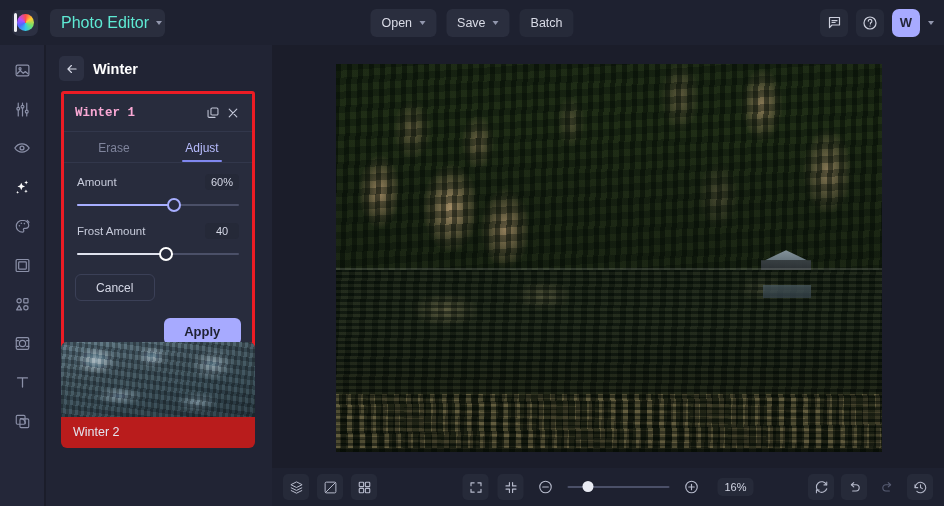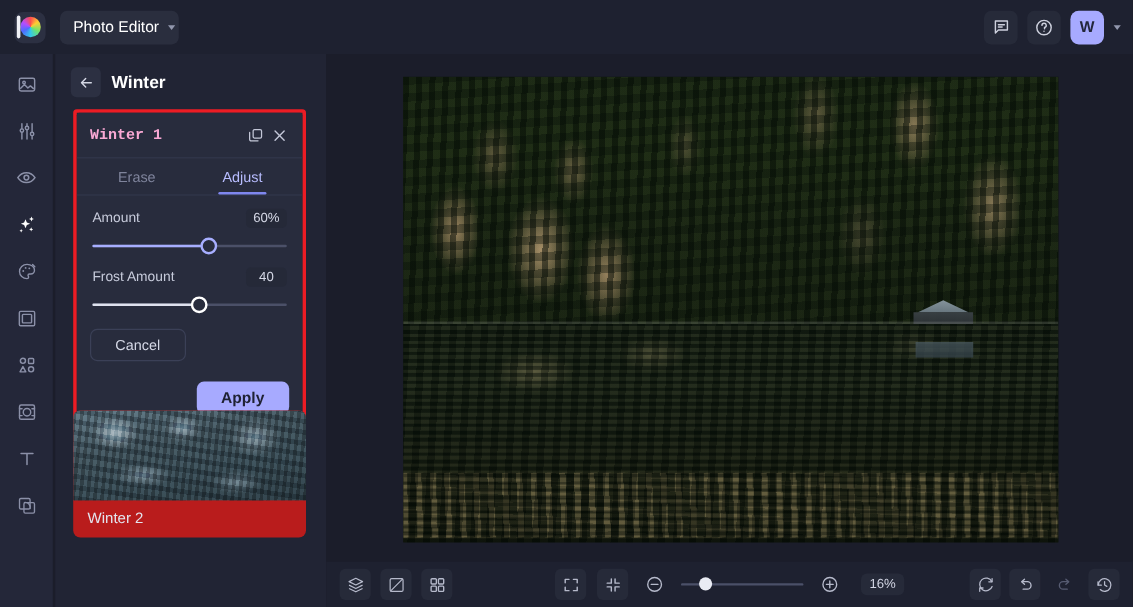--- a/index.html
+++ b/index.html
@@ -28,21 +28,21 @@
     background: conic-gradient(#ff4d4d 0deg, #ffcc33 55deg, #6ee36e 120deg,
                 #34c9e8 180deg, #4d6bff 240deg, #b44dff 300deg, #ff4d4d 360deg);
     position: relative;
   }
   .logo-circle::before {
     content: ""; position: absolute; left: -3px; top: -1px;
     width: 3px; height: 19px; background: #f0f1f6; border-radius: 2px;
   }
   .app-menu {
     margin-left: 12px; height: 28px; padding: 0 3px 0 11px; border-radius: 6px;
-    background: #2a2e3e; color: #ffffff; font-size: 13px;
+    background: #2a2e3e; color: #5eead4; font-size: 16px;
     display: flex; align-items: center; gap: 7px; cursor: pointer;
   }
   .center-btns {
     position: absolute; left: 50%; transform: translateX(-50%);
     display: flex; align-items: center; gap: 10px;
   }
   .tb-btn {
     height: 28px; padding: 0 11px; border-radius: 6px;
     background: #2a2e3e; color: #d9dbe6; font-size: 12.5px;
     display: flex; align-items: center; gap: 7px; cursor: pointer;
@@ -298,20 +298,33 @@
   <div class="topbar">
     <div class="logo-box">
       <div class="logo-circle"></div>
     </div>
 
     <div class="app-menu">
       <span>Photo Editor</span>
       <span class="chev chev-sm"></span>
     </div>
 
+    <div class="center-btns">
+      <div class="tb-btn">
+        <span>Open</span>
+        <span class="chev chev-sm"></span>
+      </div>
+      <div class="tb-btn">
+        <span>Save</span>
+        <span class="chev chev-sm"></span>
+      </div>
+      <div class="tb-btn plain">
+        <span>Batch</span>
+      </div>
+    </div>
 
     <div class="right-btns">
       <div class="icon-btn">
         <svg width="15" height="15" viewBox="0 0 24 24" fill="none" stroke="currentColor" stroke-width="1.9">
           <path d="M4 4h16v12H8l-4 4z" stroke-linejoin="round"></path>
           <path d="M8 9h8M8 12h5" stroke-linecap="round"></path>
         </svg>
       </div>
       <div class="icon-btn">
         <svg width="16" height="16" viewBox="0 0 24 24" fill="none" stroke="currentColor" stroke-width="1.8">

